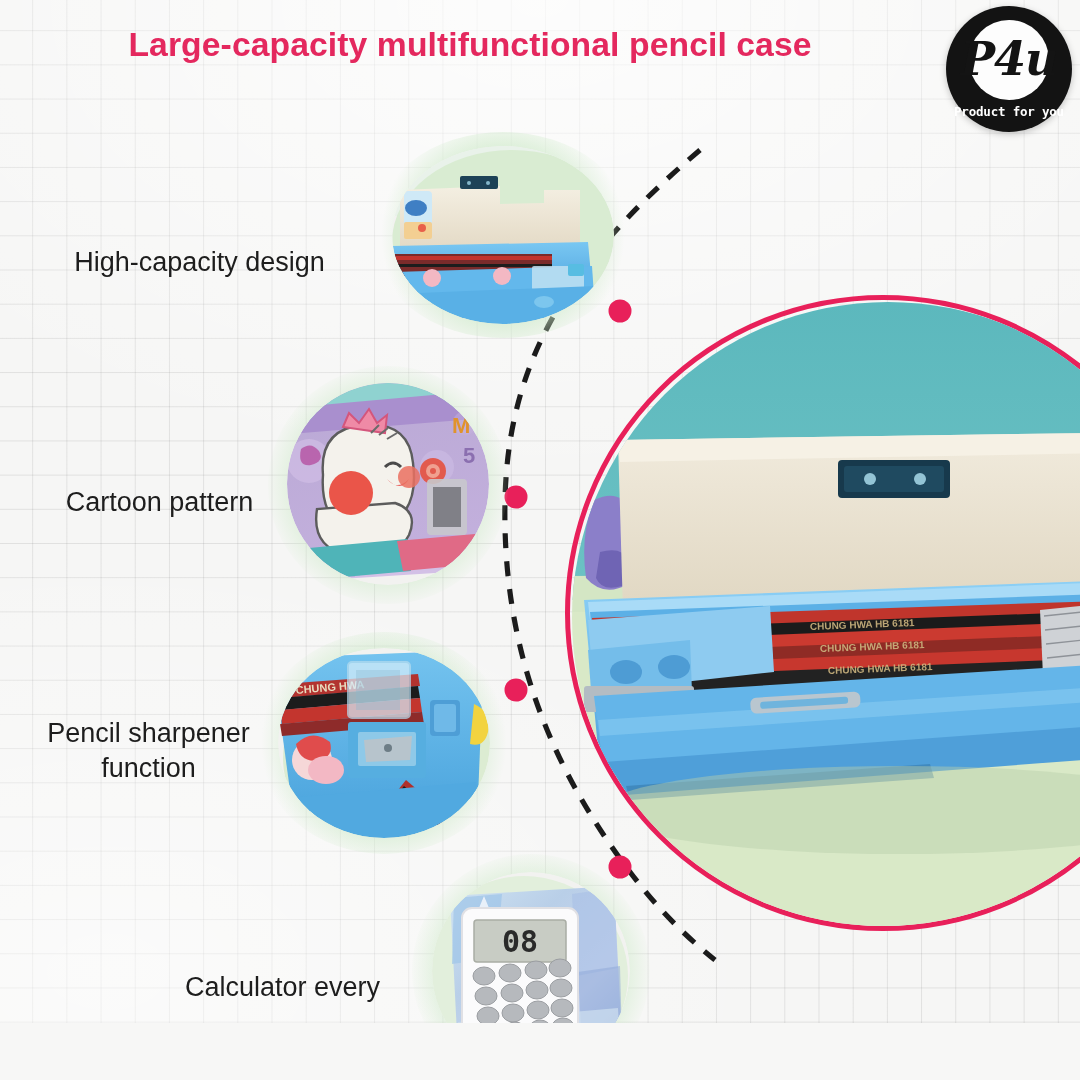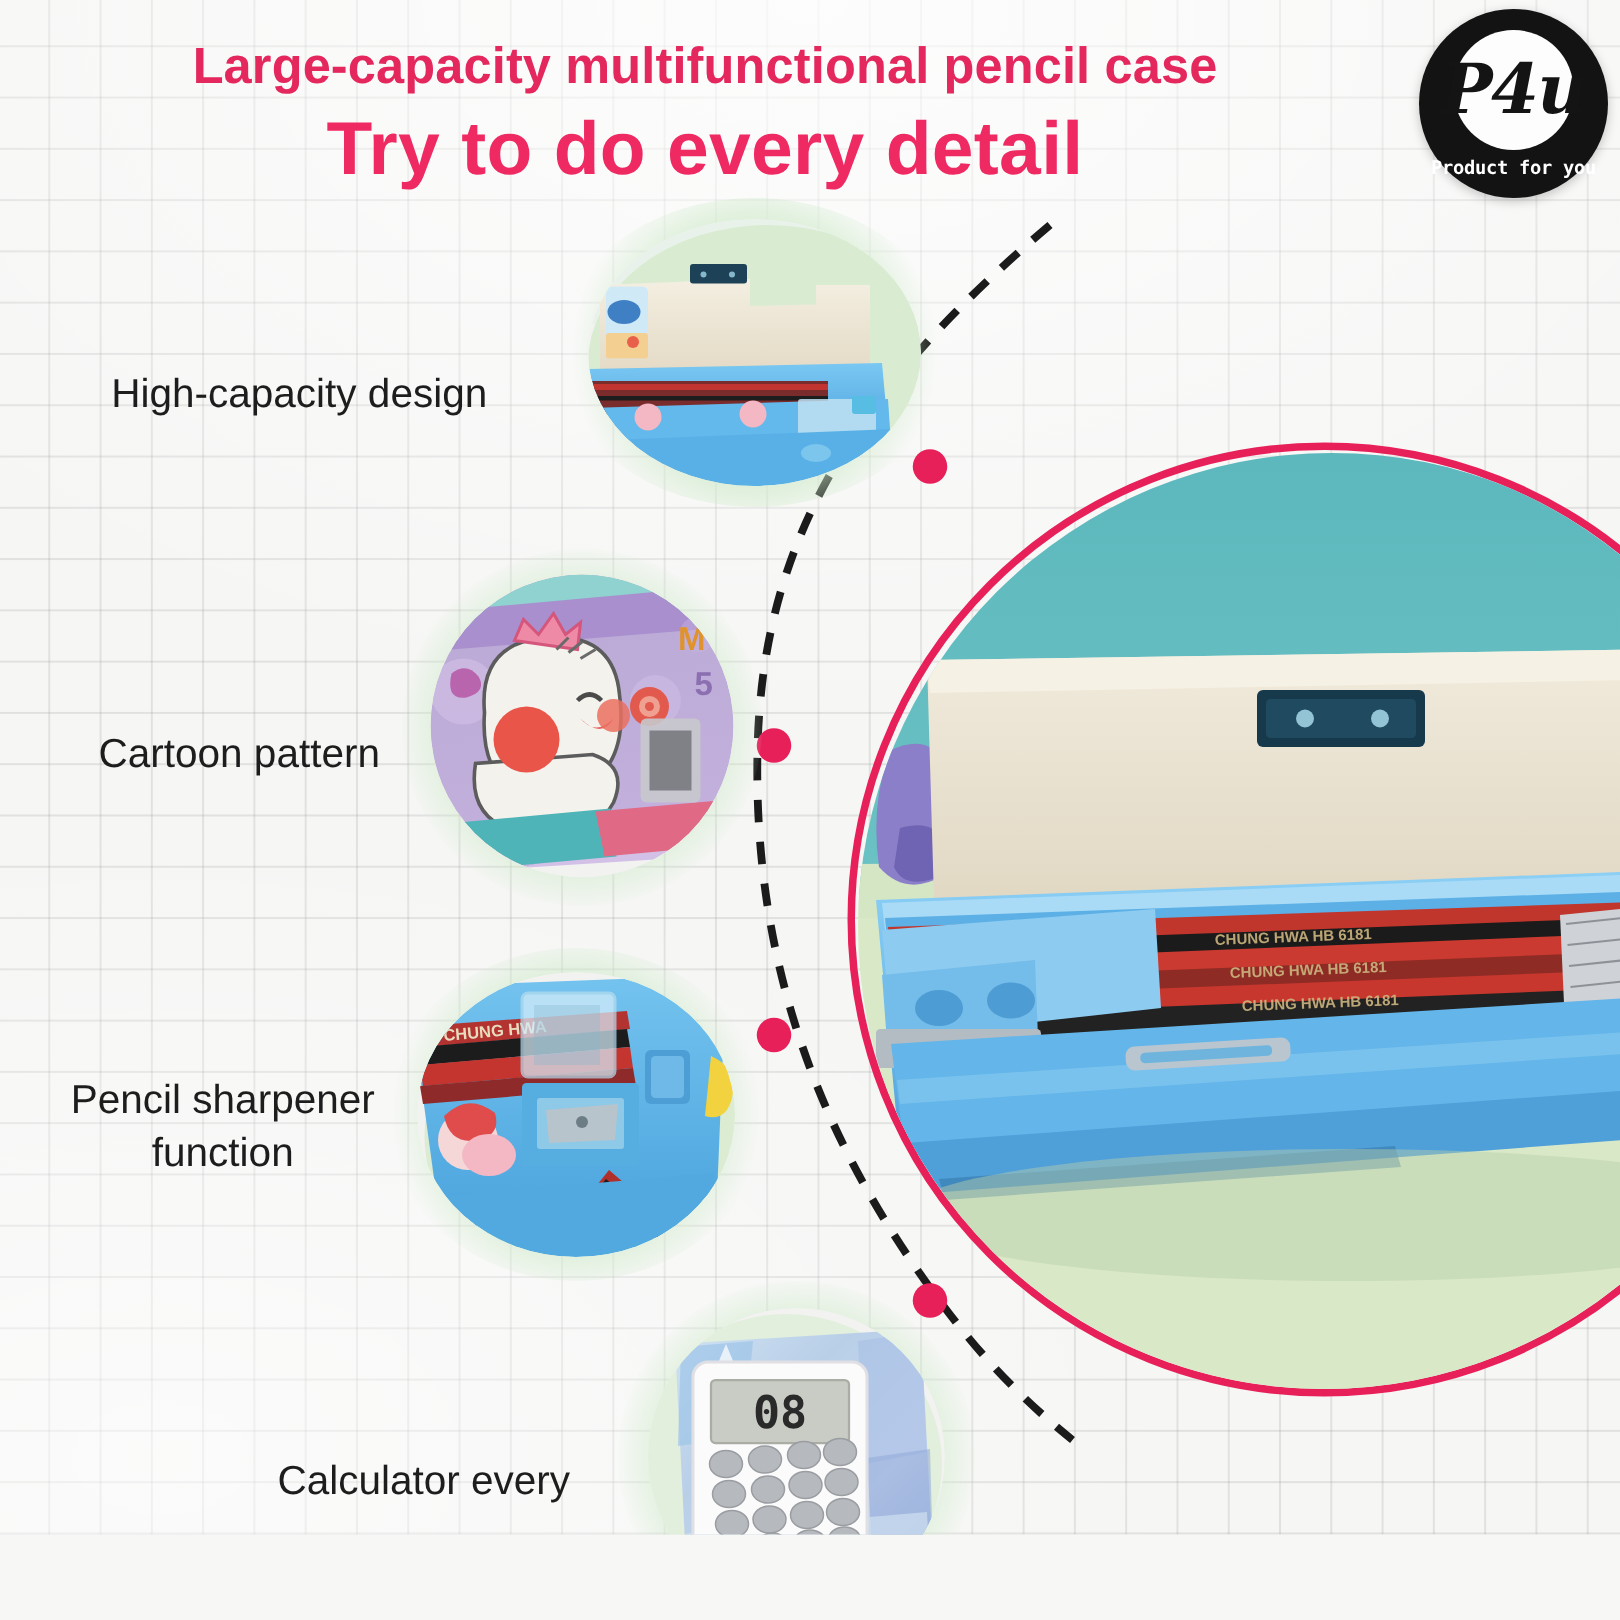--- a/index.html
+++ b/index.html
@@ -1,21 +1,21 @@
 <!DOCTYPE html>
 <html><head>
 <meta charset="utf-8">
 <style>
   html,body{margin:0;padding:0;}
   body{
     width:1080px;height:1080px;overflow:hidden;
     font-family:"Liberation Sans", sans-serif;
     background:#f7f7f6;
   }
-  #stage{position:relative;width:1080px;height:1023px;overflow:hidden;background:#e5e5e5;}
+  #stage{position:relative;width:1080px;height:1023px;overflow:hidden;background:#fde047;}
 
   
   .grid-bg{
     position:absolute;inset:0;
     background-color:#f6f6f5;
     background-image:
       linear-gradient(to right, rgba(150,150,150,.22) 1.2px, transparent 1.2px),
       linear-gradient(to bottom, rgba(150,150,150,.22) 1.2px, transparent 1.2px);
     background-size:34.2px 34.2px;
     background-position:-2px -4px;
@@ -100,21 +100,20 @@
 </head>
 <body>
 
 <div id="stage">
 
   <div class="grid-bg"></div>
   <div class="paper-wash"></div>
 
   <div class="title-wrap">
     <div class="title-1">Large-capacity multifunctional pencil case</div>
-    <div class="title-2">Try to do every detail</div>
   </div>
 
   <div class="logo">
     <div class="logo-disc">
       <span class="logo-mark">P4u</span>
     </div>
     <div class="logo-tag">Product for you</div>
   </div>
 
   <svg class="connector" viewBox="0 0 1080 1080">

